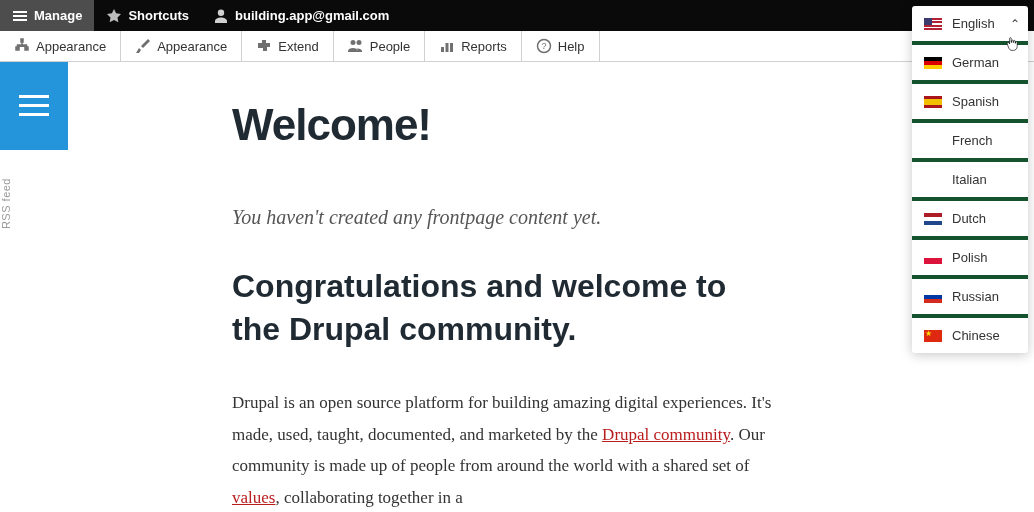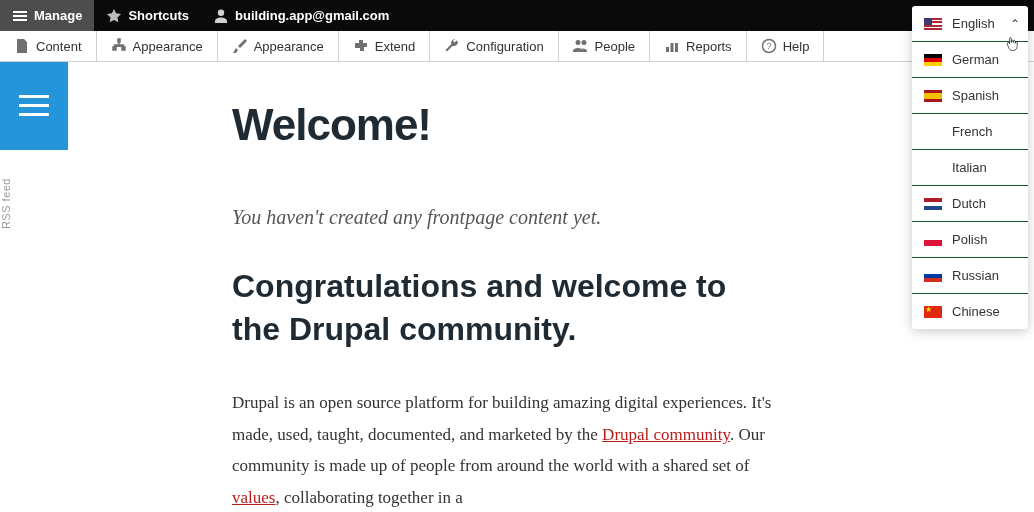--- a/index.html
+++ b/index.html
@@ -78,21 +78,21 @@
   
   .lang-panel {
     position: absolute; right: 6px; top: 6px;
     width: 116px; background: #fff;
     box-shadow: 0 2px 12px rgba(0,0,0,0.22);
     border-radius: 3px; z-index: 50;
     font-size: 13px; color: #333;
   }
   .lang-panel .row {
     display: flex; align-items: center;
-    padding: 10px 12px; border-bottom: 1px solid #14532d;
+    padding: 10px 12px; border-bottom: 4px solid #14532d;
     cursor: pointer;
   }
   .lang-panel .row.header { font-weight: 400; position:relative; }
   .lang-panel .row:last-child { border-bottom: none; }
   .lang-panel .flag {
     width: 18px; height: 12px; margin-right: 10px; flex-shrink:0;
     display:inline-block;
   }
   .lang-panel .chev { position:absolute; right:8px; top:11px; font-size:12px; color:#444;}
   .cursor-hand {
@@ -143,56 +143,40 @@
         </svg>
     </span>
     <span>building.app@gmail.com</span>
   </div>
 </div>
 
 <div class="secbar">
   <div class="tab">
     <span class="ic">
         <svg viewBox="0 0 16 16">
-          <path fill="currentColor" d="M3 1h7l3 3v11H3z"></path>
-        </svg>
-      </span>
-    <span>Content</span>
-  </div>
-  <div class="tab">
-    <span class="ic">
-        <svg viewBox="0 0 16 16">
           <path fill="currentColor" d="M7 1h2v3H7zM2 9h3v3H2zm9 0h3v3h-3zM8 4v3M3.5 9V7h9v2" stroke="currentColor" stroke-width="1.5"></path>
         </svg>
       </span>
     <span>Appearance</span>
   </div>
   <div class="tab">
     <span class="ic">
         <svg viewBox="0 0 16 16">
           <path fill="currentColor" d="M13 1l2 2-7 7-2-2zM4 10l2 2-2 3-3 0z"></path>
         </svg>
       </span>
     <span>Appearance</span>
   </div>
   <div class="tab">
     <span class="ic">
         <svg viewBox="0 0 16 16">
           <path fill="currentColor" d="M2 5h4V2h4v3h4v4h-3v4H7v-3H2z"></path>
         </svg>
       </span>
     <span>Extend</span>
-  </div>
-  <div class="tab">
-    <span class="ic">
-        <svg viewBox="0 0 16 16">
-          <path fill="currentColor" d="M14 4a4 4 0 0 1-5.3 3.8L3 13.5 1.5 12l5.7-5.7A4 4 0 0 1 11 1l-2 2 1.5 1.5 2-2c.9.4 1.5 1.4 1.5 2.5z"></path>
-        </svg>
-      </span>
-    <span>Configuration</span>
   </div>
   <div class="tab">
     <span class="ic">
         <svg viewBox="0 0 16 16">
           <path fill="currentColor" d="M5 7a2.5 2.5 0 1 0 0-5 2.5 2.5 0 0 0 0 5zm6 0a2.5 2.5 0 1 0 0-5 2.5 2.5 0 0 0 0 5zM0 13c0-2 2.5-3 5-3s5 1 5 3v1H0zm10-2.6c1.7.3 4 1.1 4 2.6v1h-4v-1c0-1-.4-1.9-1.2-2.5.4-.1.8-.1 1.2-.1z"></path>
         </svg>
       </span>
     <span>People</span>
   </div>
   <div class="tab">

